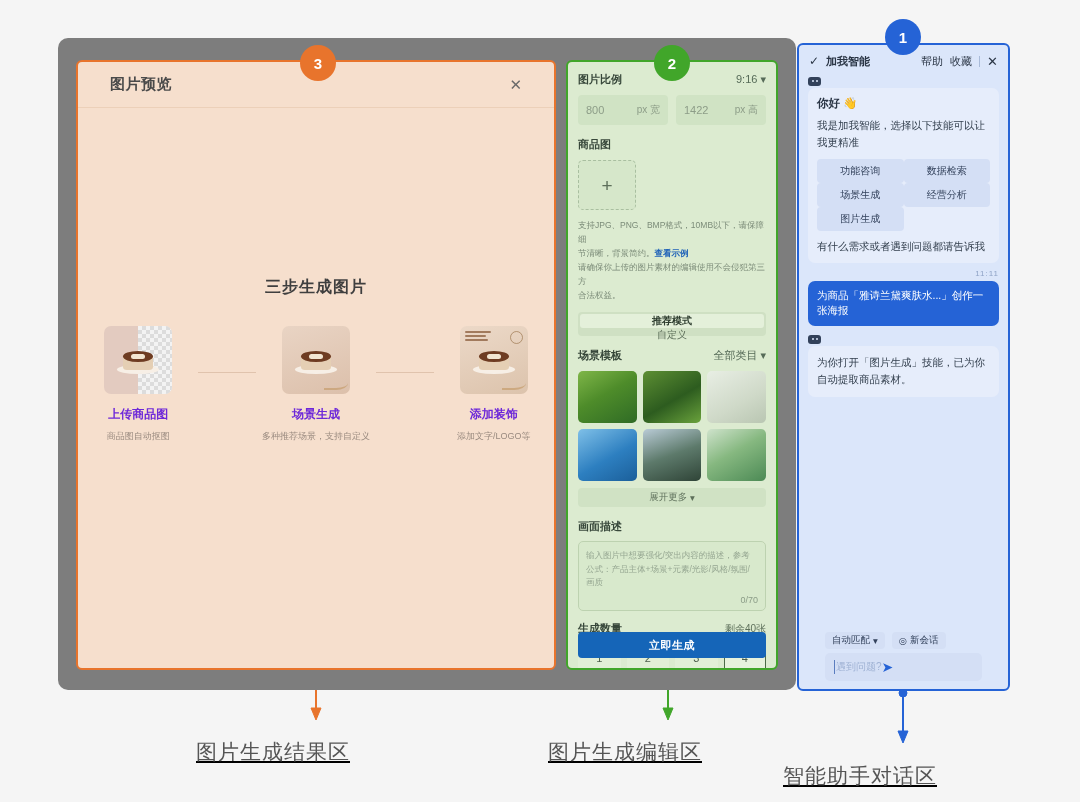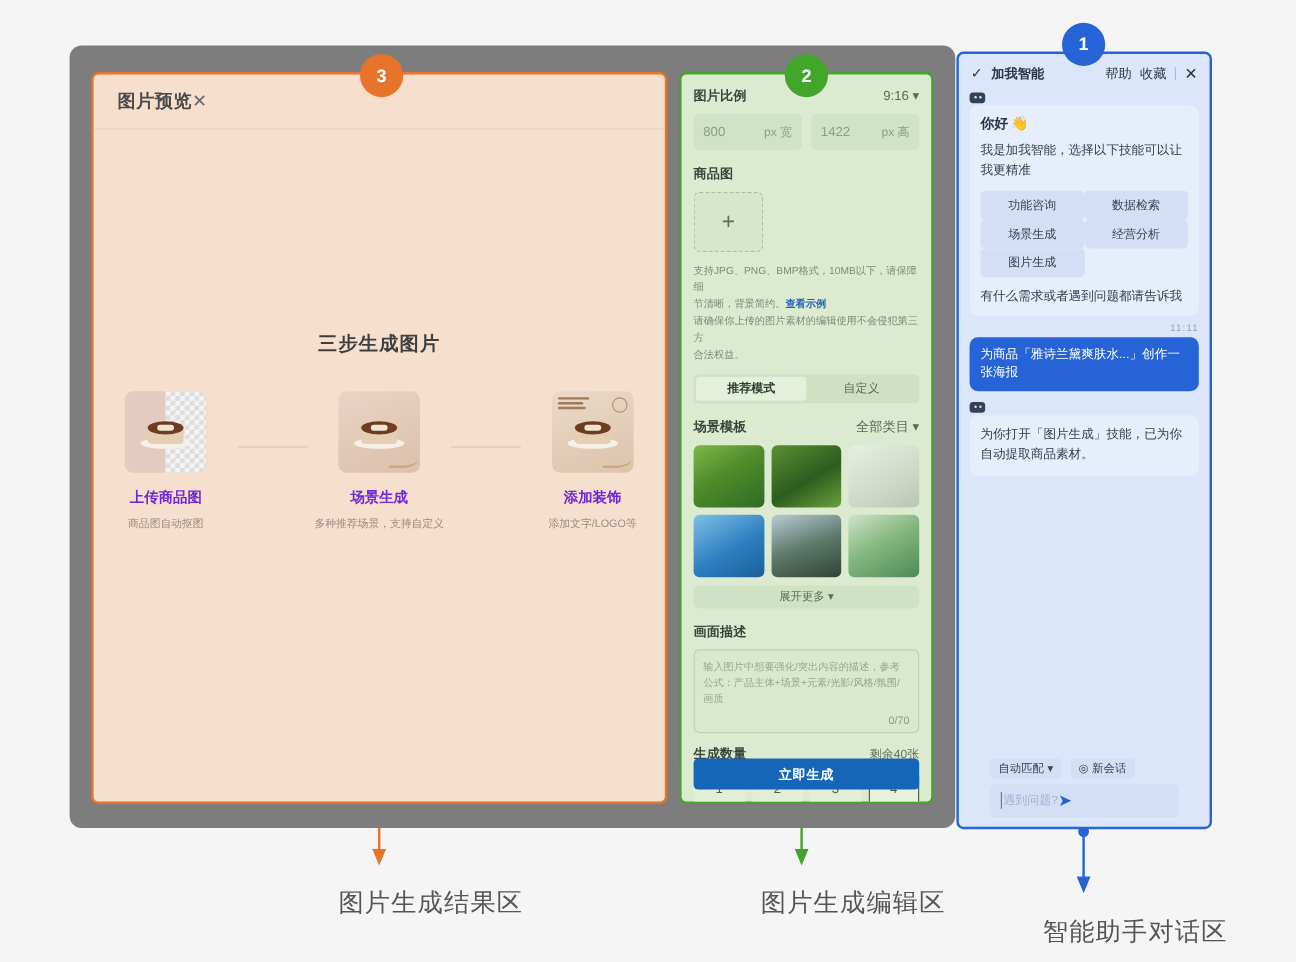--- a/index.html
+++ b/index.html
@@ -16,22 +16,22 @@
     background:#7d7d7d;border-radius:10px;
   }
   
   .preview-panel{
     position:absolute;left:76px;top:60px;width:480px;height:610px;
     background:#f6dfcd;border:2px solid #e8742c;border-radius:6px;
     box-sizing:border-box;overflow:hidden;
   }
   .preview-head{
     height:46px;border-bottom:1px solid #ecd0b9;
-    display:flex;align-items:center;
-    padding:0 20px;box-sizing:border-box;
+    display:flex;align-items:center;justify-content:space-between;
+    padding:0 32px;box-sizing:border-box;
   }
   .preview-title{font-size:15px;color:#4a4a4a;font-weight:600;letter-spacing:.5px;}
   .preview-close{font-size:15px;color:#6a6a6a;line-height:1;cursor:pointer;}
   .steps-wrap{
     position:absolute;left:0;right:0;top:215px;text-align:center;
   }
   .steps-title{font-size:16px;color:#3f3f3f;font-weight:600;letter-spacing:1px;margin-bottom:28px;}
   .steps-row{display:flex;align-items:flex-start;justify-content:center;gap:0;}
   .step{width:130px;text-align:center;}
   .step-thumb{
@@ -104,21 +104,21 @@
   .dim-unit{font-size:10px;color:#8d9d88;}
   .upload-box{
     width:56px;height:48px;margin-top:8px;border:1px dashed #a9bfa0;border-radius:5px;
     background:#d6e7ca;display:flex;align-items:center;justify-content:center;
     font-size:19px;color:#5d6f5a;line-height:1;
   }
   .hint{font-size:8.5px;line-height:1.65;color:#7c8c79;margin-top:8px;}
   .hint .lnk{color:#1f62b8;font-weight:700;}
   .mode-tabs{
     display:flex;margin-top:10px;height:24px;background:#cfe0c3;border-radius:4px;
-    padding:2px;box-sizing:border-box;
+    padding:2px;box-sizing:border-box;flex-direction:column;
   }
   .mtab{
     flex:1;display:flex;align-items:center;justify-content:center;
     font-size:10px;color:#5d6f5a;border-radius:3px;
   }
   .mtab.active{background:#e4f0da;color:#2e3d2f;font-weight:700;}
   .tmpl-grid{display:grid;grid-template-columns:repeat(3,1fr);gap:6px;margin-top:8px;}
   .tmpl{height:52px;border-radius:5px;}
   .expand{
     margin-top:7px;height:19px;background:#d0e2c4;border-radius:4px;
@@ -203,21 +203,21 @@
   
   .badge{
     position:absolute;width:36px;height:36px;border-radius:50%;
     display:flex;align-items:center;justify-content:center;
     color:#fff;font-size:15px;font-weight:600;z-index:5;
   }
   .b1{left:885px;top:19px;background:#2563d6;}
   .b2{left:654px;top:45px;background:#41a62a;}
   .b3{left:300px;top:45px;background:#e8742c;}
   
-  .anno{position:absolute;text-align:right;}
+  .anno{position:absolute;text-align:left;text-decoration:underline;}
   .anno .lbl{font-size:21px;color:#555;letter-spacing:1px;white-space:nowrap;}
   svg.ann-svg{position:absolute;left:0;top:0;width:1080px;height:802px;pointer-events:none;}
 </style>
 </head>
 <body>
 
 <svg class="ann-svg">
   <g stroke="#e8742c" fill="#e8742c">
     <circle cx="316" cy="671" r="4"></circle>
     <line x1="316" y1="671" x2="316" y2="711" stroke-width="2"></line>

